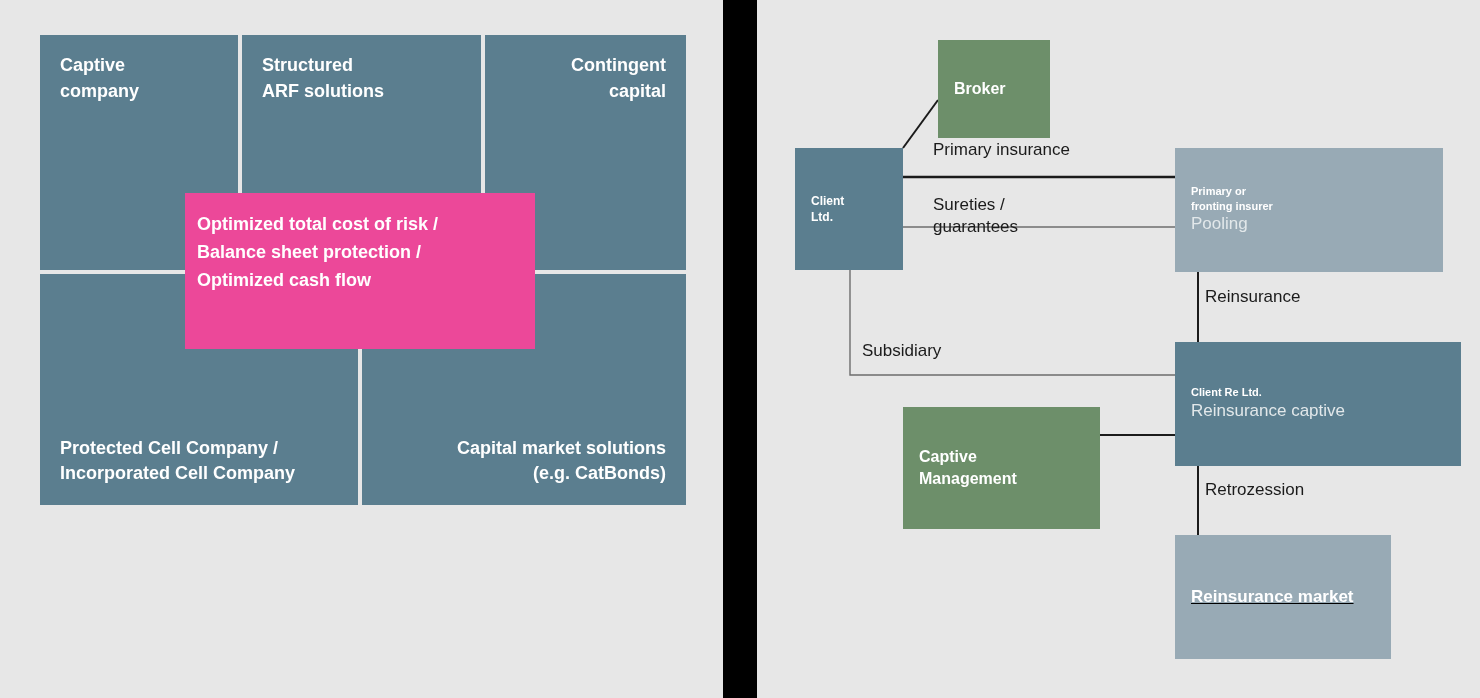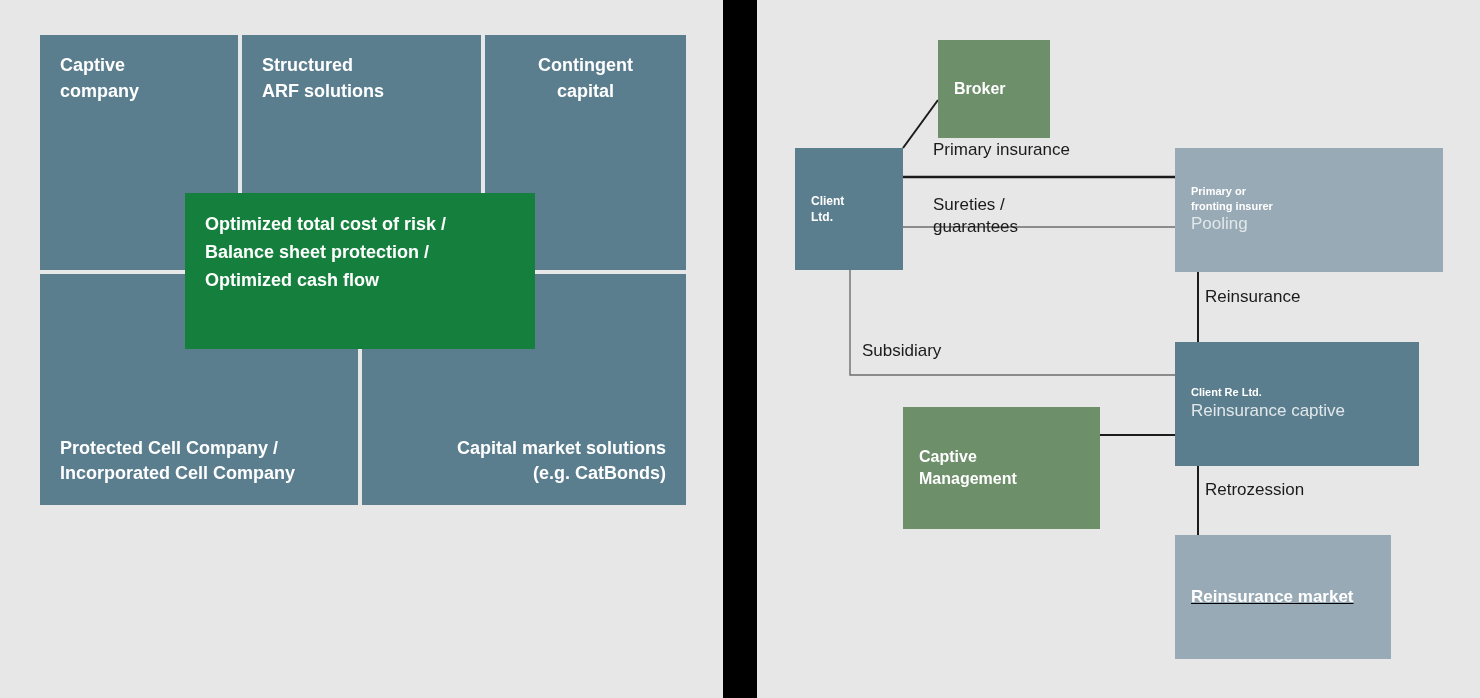--- a/index.html
+++ b/index.html
@@ -38,36 +38,36 @@
     background: #5b7e8f;
     padding: 18px 20px;
   }
   .lbox .label {
     font-weight: bold;
     font-size: 18px;
     line-height: 1.42;
     color: #ffffff;
     white-space: pre-line;
   }
-  .lbox.align-right .label { text-align: center; }
+  .lbox.align-right .label { text-align: right; }
   .lbox.bottom .label { position: absolute; left: 20px; right: 20px; bottom: 18px; }
   .lbox.bottom.align-right .label { text-align: right; }
 
   #l-captive     { left: 40px;  top: 35px;  width: 198px; height: 235px; }
   #l-structured  { left: 242px; top: 35px;  width: 239px; height: 235px; }
   #l-contingent  { left: 485px; top: 35px;  width: 201px; height: 235px; }
   #l-pcc         { left: 40px;  top: 274px; width: 318px; height: 231px; }
   #l-capmkt      { left: 362px; top: 274px; width: 324px; height: 231px; }
 
   #l-center {
     position: absolute;
     left: 185px; top: 193px;
     width: 350px; height: 156px;
-    background: #15803d;
-    padding: 18px 20px;
+    background: #ec4899;
+    padding: 18px 12px;
     box-sizing: border-box;
   }
   #l-center .label {
     font-weight: bold;
     font-size: 18px;
     line-height: 1.55;
     color: #ffffff;
     white-space: pre-line;
   }
 
@@ -98,21 +98,21 @@
     line-height: 1.35;
     color: #e2e8ea;
   }
   .c-dark  { background: #5b7e8f; }
   .c-light { background: #98aab5; }
   .c-green { background: #6d8f6a; }
 
   #r-broker      { left: 181px; top: 40px;  width: 112px; height: 98px; }
   #r-client      { left: 38px;  top: 148px; width: 108px; height: 122px; }
   #r-primary     { left: 418px; top: 148px; width: 268px; height: 124px; }
-  #r-clientre    { left: 418px; top: 342px; width: 244px; height: 124px; }
+  #r-clientre    { left: 418px; top: 342px; width: 286px; height: 124px; }
   #r-captivemgmt { left: 146px; top: 407px; width: 197px; height: 122px; }
   #r-reinmarket  { left: 418px; top: 535px; width: 216px; height: 124px; text-decoration: underline; }
 
   #r-broker .title      { font-size: 16px; }
   #r-client .title      { font-size: 12px; }
   #r-captivemgmt .title { font-size: 16px; }
   #r-reinmarket .title  { font-size: 17px; }
 
   
   .edge-label {

